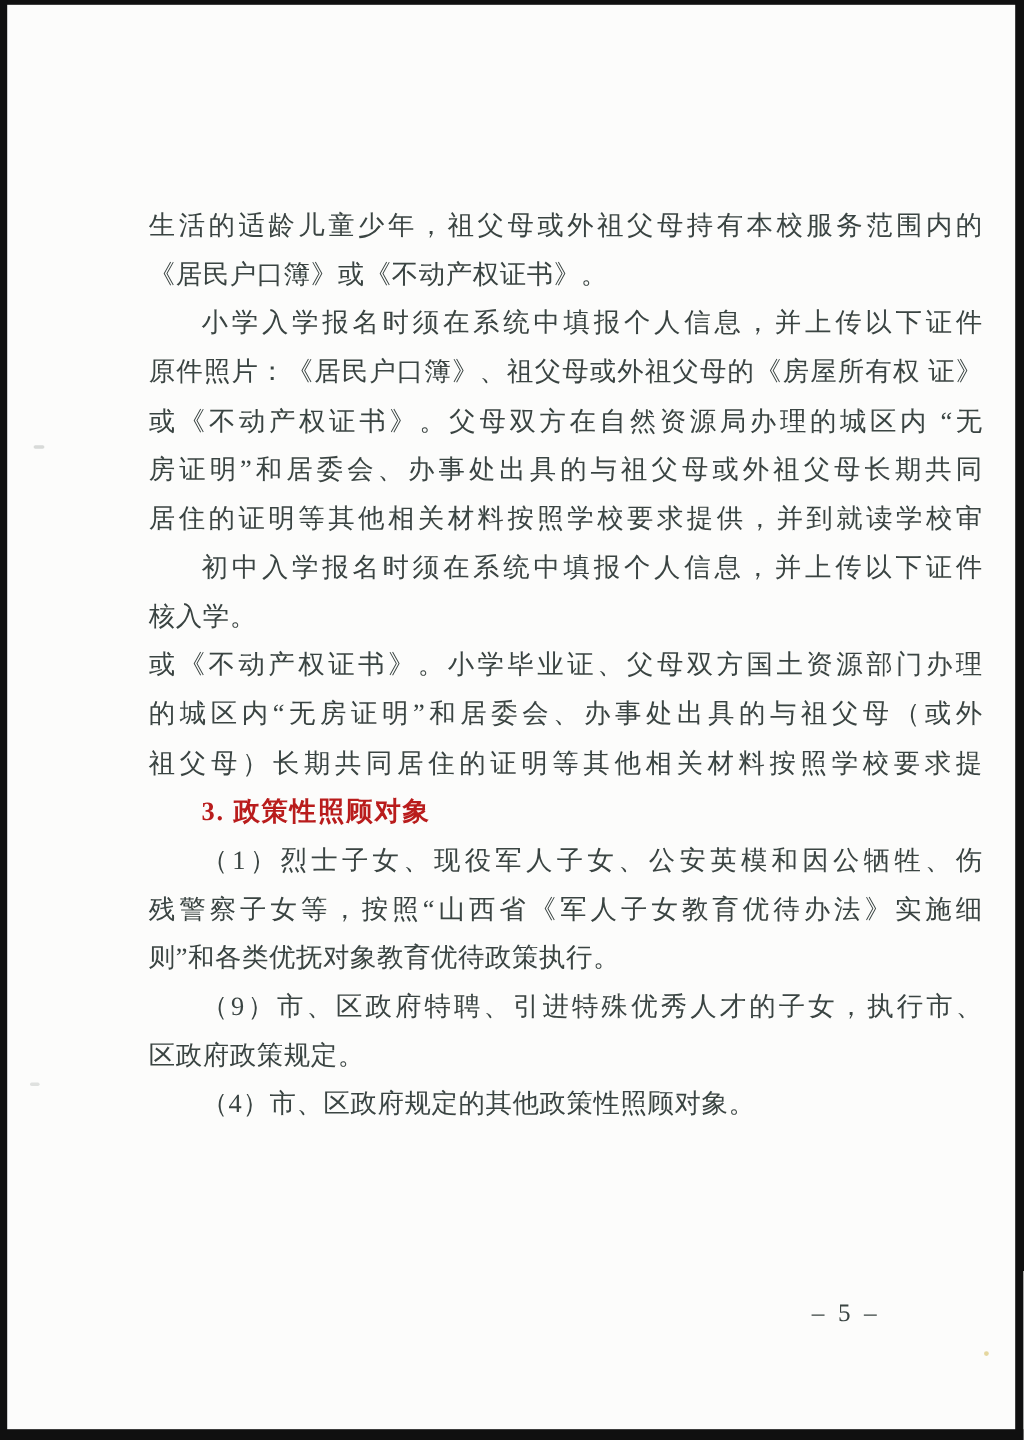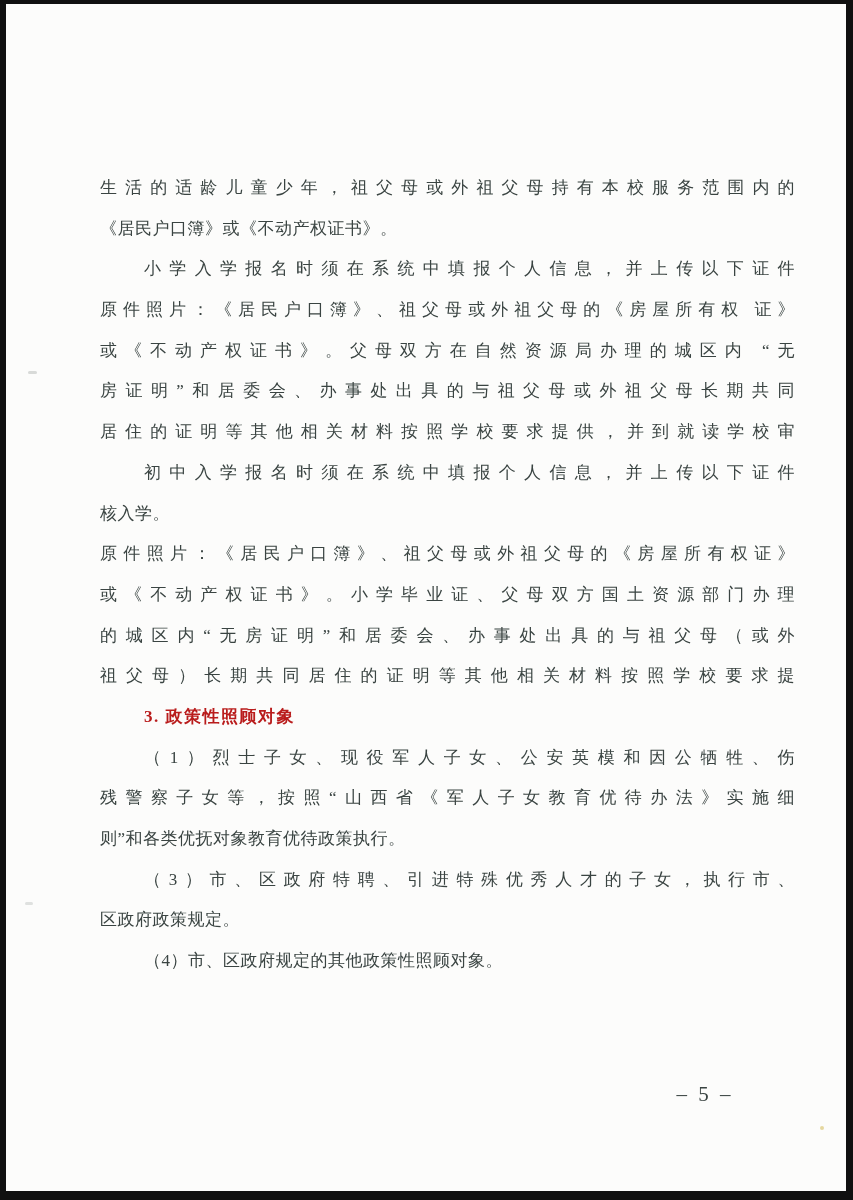--- a/index.html
+++ b/index.html
@@ -17,25 +17,25 @@
   
   .edge { position: absolute; background: #101010; z-index: 5; }
   .edge-top    { left: 0; top: 0; width: 853px; height: 4px; }
   .edge-left   { left: 0; top: 0; width: 6px; height: 1200px; }
   .edge-right  { left: 846px; top: 0; width: 7px; height: 1200px; }
   .edge-bottom { left: 0; top: 1191px; width: 853px; height: 9px; }
 
   
   .text-block {
     position: absolute;
-    left: 100px;
+    left: 124px;
     top: 168px;
     width: 695px;
     color: #3a4442;
-    font-size: 17px;
+    font-size: 22px;
     line-height: 40.7px;
     letter-spacing: 0.5px;
   }
   .ln {
     height: 40.7px;
     white-space: nowrap;
     text-align: justify;
     text-align-last: justify;
     overflow: visible;
   }
@@ -79,29 +79,28 @@
 <div class="text-block">
   <div class="ln">生活的适龄儿童少年，祖父母或外祖父母持有本校服务范围内的</div>
   <div class="ln last">《居民户口簿》或《不动产权证书》。</div>
   <div class="ln indent">小学入学报名时须在系统中填报个人信息，并上传以下证件</div>
   <div class="ln">原件照片：《居民户口簿》、祖父母或外祖父母的《房屋所有权 证》</div>
   <div class="ln">或《不动产权证书》。父母双方在自然资源局办理的城区内 “无</div>
   <div class="ln">房证明”和居委会、办事处出具的与祖父母或外祖父母长期共同</div>
   <div class="ln">居住的证明等其他相关材料按照学校要求提供，并到就读学校审</div>
   <div class="ln indent">初中入学报名时须在系统中填报个人信息，并上传以下证件</div>
   <div class="ln last">核入学。</div>
-  <div class="ln">原件照片：《居民户口簿》、祖父母或外祖父母的《房屋所有权证》</div>
   <div class="ln">或《不动产权证书》。小学毕业证、父母双方国土资源部门办理</div>
   <div class="ln">的城区内“无房证明”和居委会、办事处出具的与祖父母（或外</div>
   <div class="ln">祖父母）长期共同居住的证明等其他相关材料按照学校要求提</div>
   <div class="ln indent heading last">3. 政策性照顾对象</div>
   <div class="ln indent">（1）烈士子女、现役军人子女、公安英模和因公牺牲、伤</div>
   <div class="ln">残警察子女等，按照“山西省《军人子女教育优待办法》实施细</div>
   <div class="ln last">则”和各类优抚对象教育优待政策执行。</div>
-  <div class="ln indent">（3）市、区政府特聘、引进特殊优秀人才的子女，执行市、</div>
+  <div class="ln indent">（9）市、区政府特聘、引进特殊优秀人才的子女，执行市、</div>
   <div class="ln last">区政府政策规定。</div>
   <div class="ln indent last">（4）市、区政府规定的其他政策性照顾对象。</div>
 </div>
 
 <div class="page-number">– 5 –</div>
 
 <div class="speck speck-1"></div>
 <div class="speck speck-2"></div>
 <div class="speck speck-3"></div>
 

